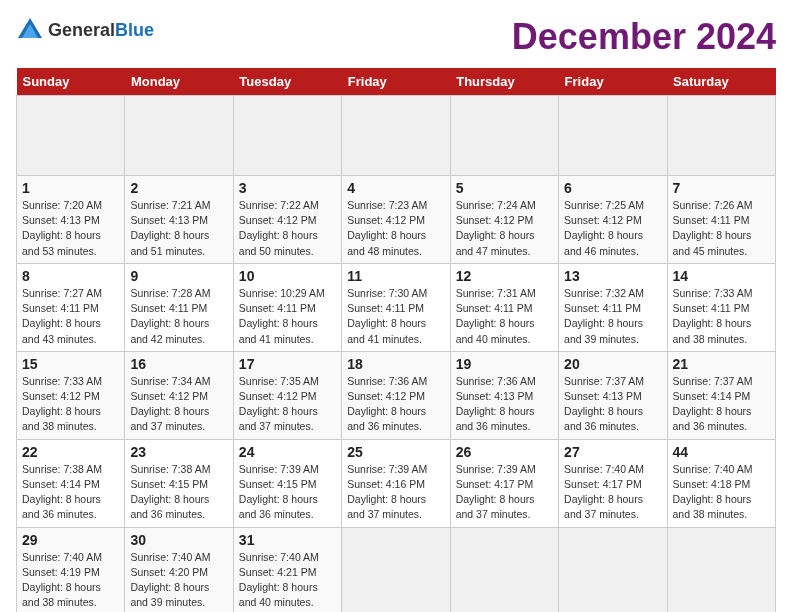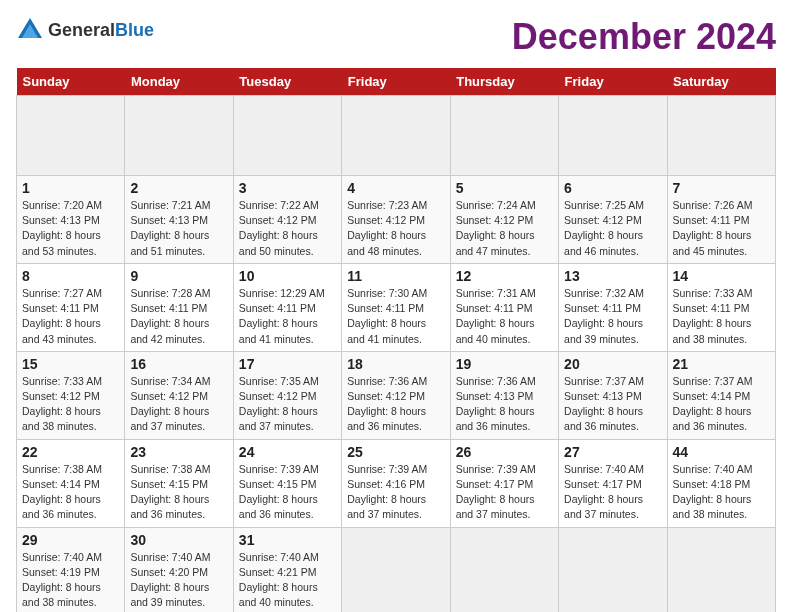--- a/index.html
+++ b/index.html
@@ -188,21 +188,21 @@
         </td>
         <td>
           <span class="day-num">9</span>
           <div class="day-info" style="white-space: pre-line;">Sunrise: 7:28 AM
 Sunset: 4:11 PM
 Daylight: 8 hours
 and 42 minutes.</div>
         </td>
         <td>
           <span class="day-num">10</span>
-          <div class="day-info" style="white-space: pre-line;">Sunrise: 12:29 AM
+          <div class="day-info" style="white-space: pre-line;">Sunrise: 10:29 AM
 Sunset: 4:11 PM
 Daylight: 8 hours
 and 41 minutes.</div>
         </td>
         <td>
           <span class="day-num">11</span>
           <div class="day-info" style="white-space: pre-line;">Sunrise: 7:30 AM
 Sunset: 4:11 PM
 Daylight: 8 hours
 and 41 minutes.</div>

